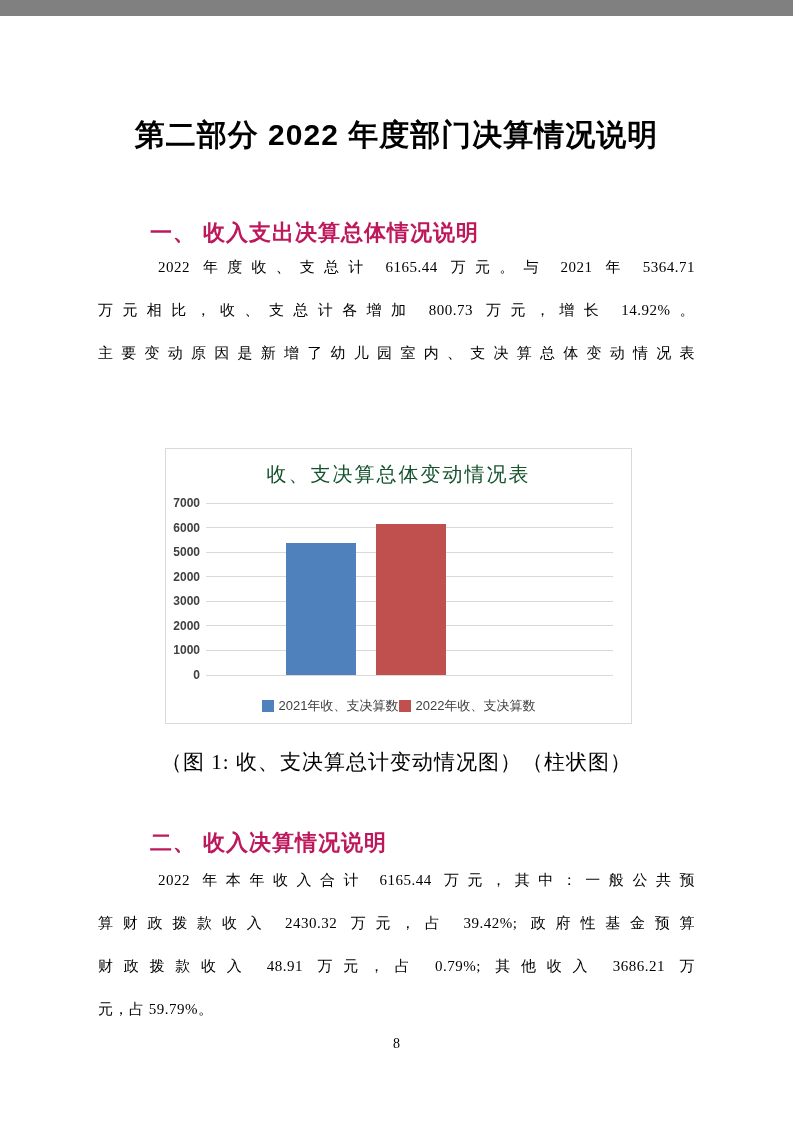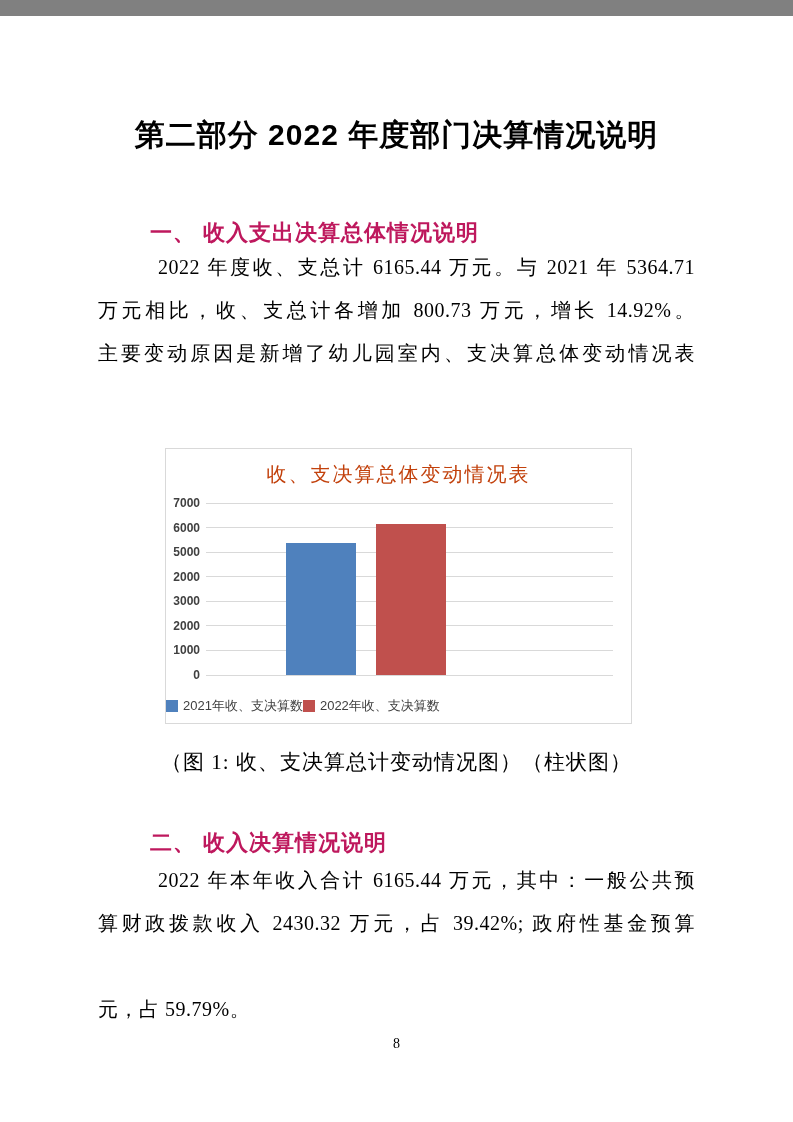--- a/index.html
+++ b/index.html
@@ -20,52 +20,52 @@
     color:#000;
   }
   .sec-heading{
     position:absolute;left:150px;
     font-family:"Liberation Sans","DejaVu Sans",sans-serif;
     font-weight:bold;font-size:22px;letter-spacing:1px;
     color:#be185d;
   }
   .body-line{
     position:absolute;left:98px;width:597px;
-    font-size:20px;line-height:30px;letter-spacing:0.5px;
+    font-size:15px;line-height:30px;letter-spacing:0.5px;
     text-align:justify;
     white-space:nowrap;
   }
   .body-line.fill{
     white-space:normal;
     text-align-last:justify;
   }
   .body-line.indent{padding-left:60px;width:537px;}
   
   .chart-box{
     position:absolute;left:165px;top:432px;width:465px;height:274px;
     background:#fff;border:1px solid #d9d9d9;
     font-family:"Liberation Sans","DejaVu Sans",sans-serif;
   }
   .chart-title{
     position:absolute;left:0;right:0;top:12px;
     text-align:center;font-size:20px;letter-spacing:2px;
-    color:#c2410c;
+    color:#14532d;
     font-family:"Liberation Serif","DejaVu Serif",serif;
   }
   .chart-y-axis{position:absolute;left:0;top:54px;width:34px;height:172px;}
   .ytick{
     position:absolute;right:0;width:34px;text-align:right;
     font-size:12px;font-weight:600;color:#404040;line-height:14px;
   }
   .chart-plot-area{position:absolute;left:40px;top:54px;width:407px;height:172px;}
   .gridline{position:absolute;left:0;right:0;height:1px;background:#d9d9d9;}
   .bar{position:absolute;bottom:0;width:70px;}
   .chart-legend{
     position:absolute;left:0;right:0;top:248px;
-    display:flex;justify-content:flex-start;align-items:center;gap:0;
+    display:flex;justify-content:center;align-items:center;gap:0;
     font-size:13px;color:#404040;
   }
   .legend-item{display:flex;align-items:center;gap:5px;}
   .legend-swatch{width:12px;height:12px;display:inline-block;}
   
   .fig-caption{
     position:absolute;left:0;right:0;top:732px;
     text-align:center;font-size:21px;letter-spacing:1px;color:#000;
   }
   .page-number{
@@ -121,17 +121,18 @@
       </span>
     </div>
   </div>
 
   <div class="fig-caption">（图 1: 收、支决算总计变动情况图）（柱状图）</div>
 
   <div class="sec-heading" style="top:812px">二、 收入决算情况说明</div>
 
   <div class="body-line fill indent" style="top:849px">2022 年本年收入合计 6165.44 万元，其中：一般公共预</div>
   <div class="body-line fill" style="top:892px">算财政拨款收入 2430.32 万元，占 39.42%; 政府性基金预算</div>
+  <div class="body-line fill" style="top:935px">财政拨款收入 48.91 万元，占 0.79%; 其他收入 3686.21 万</div>
   <div class="body-line" style="top:978px">元，占 59.79%。</div>
 
   <div class="page-number">8</div>
 
 </div>
 
 </body></html>

